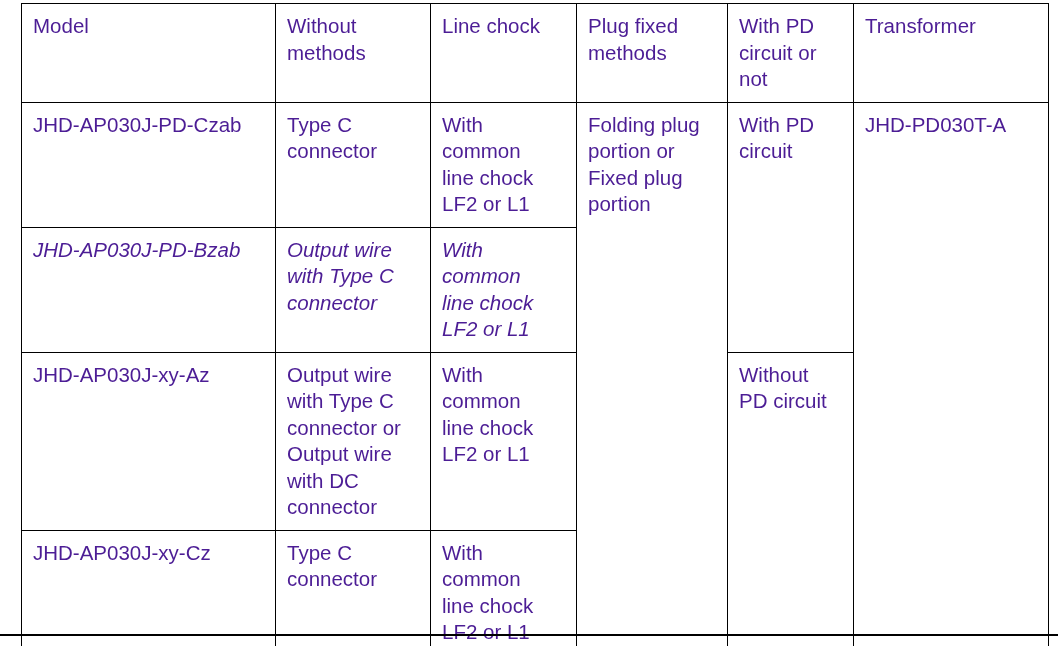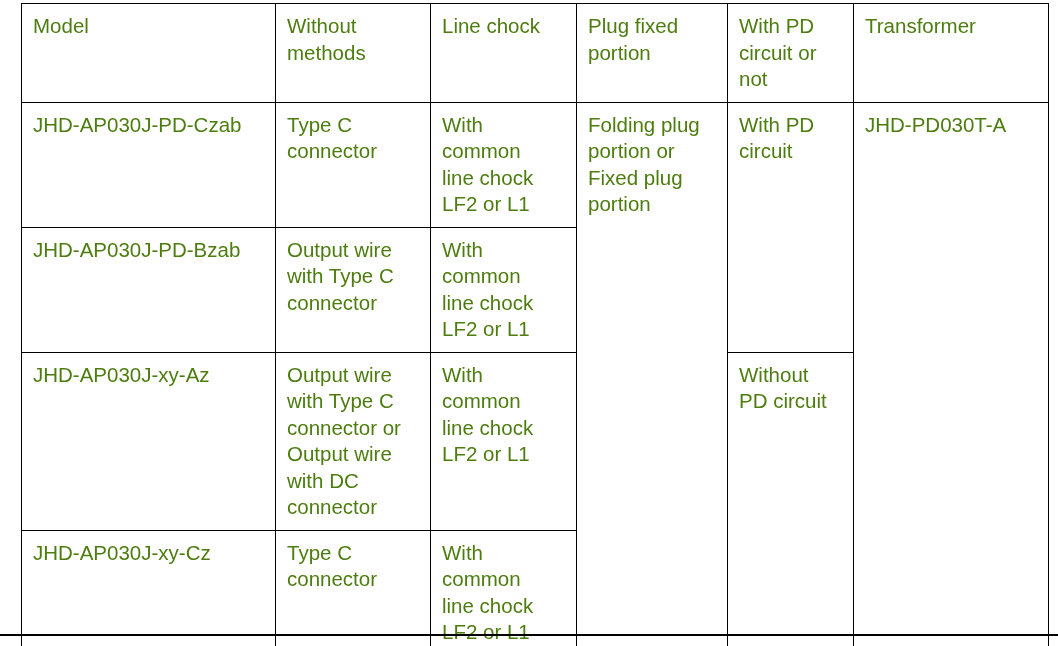--- a/index.html
+++ b/index.html
@@ -34,38 +34,38 @@
     background: #ffffff;
   }
 
   .spec-table td {
     border: 1px solid #000000;
     vertical-align: top;
     padding: 9px 0 9px 11px;
     font-size: 20.5px;
     line-height: 26.5px;
     font-family: "Liberation Sans", sans-serif;
-    color: #4d7c0f;
+    color: #4c1d95;
     font-weight: normal;
     word-wrap: break-word;
     overflow-wrap: break-word;
   }
 
   
   .col-model       { width: 254px; }
   .col-output      { width: 155px; }
   .col-chock       { width: 146px; }
   .col-plug        { width: 151px; }
   .col-pd          { width: 126px; }
   .col-transformer { width: 195px; }
 
   
   .row-header   { height: 92px; }
   .row-1        { height: 123px; }
-  .row-2        { height: 122px; }
+  .row-2        { height: 122px; font-style: italic; }
   .row-3        { height: 173px; }
   .row-4        { height: 121px; }
 
   .cell-text {
     display: block;
     white-space: pre-line;
   }
 
   
   .table-bottom-rule {
@@ -100,21 +100,21 @@
         </td>
         <td>
           <span class="cell-text">Without
 methods</span>
         </td>
         <td>
           <span class="cell-text">Line chock</span>
         </td>
         <td>
           <span class="cell-text">Plug fixed
-portion</span>
+methods</span>
         </td>
         <td>
           <span class="cell-text">With PD
 circuit or
 not</span>
         </td>
         <td>
           <span class="cell-text">Transformer</span>
         </td>
       </tr>

